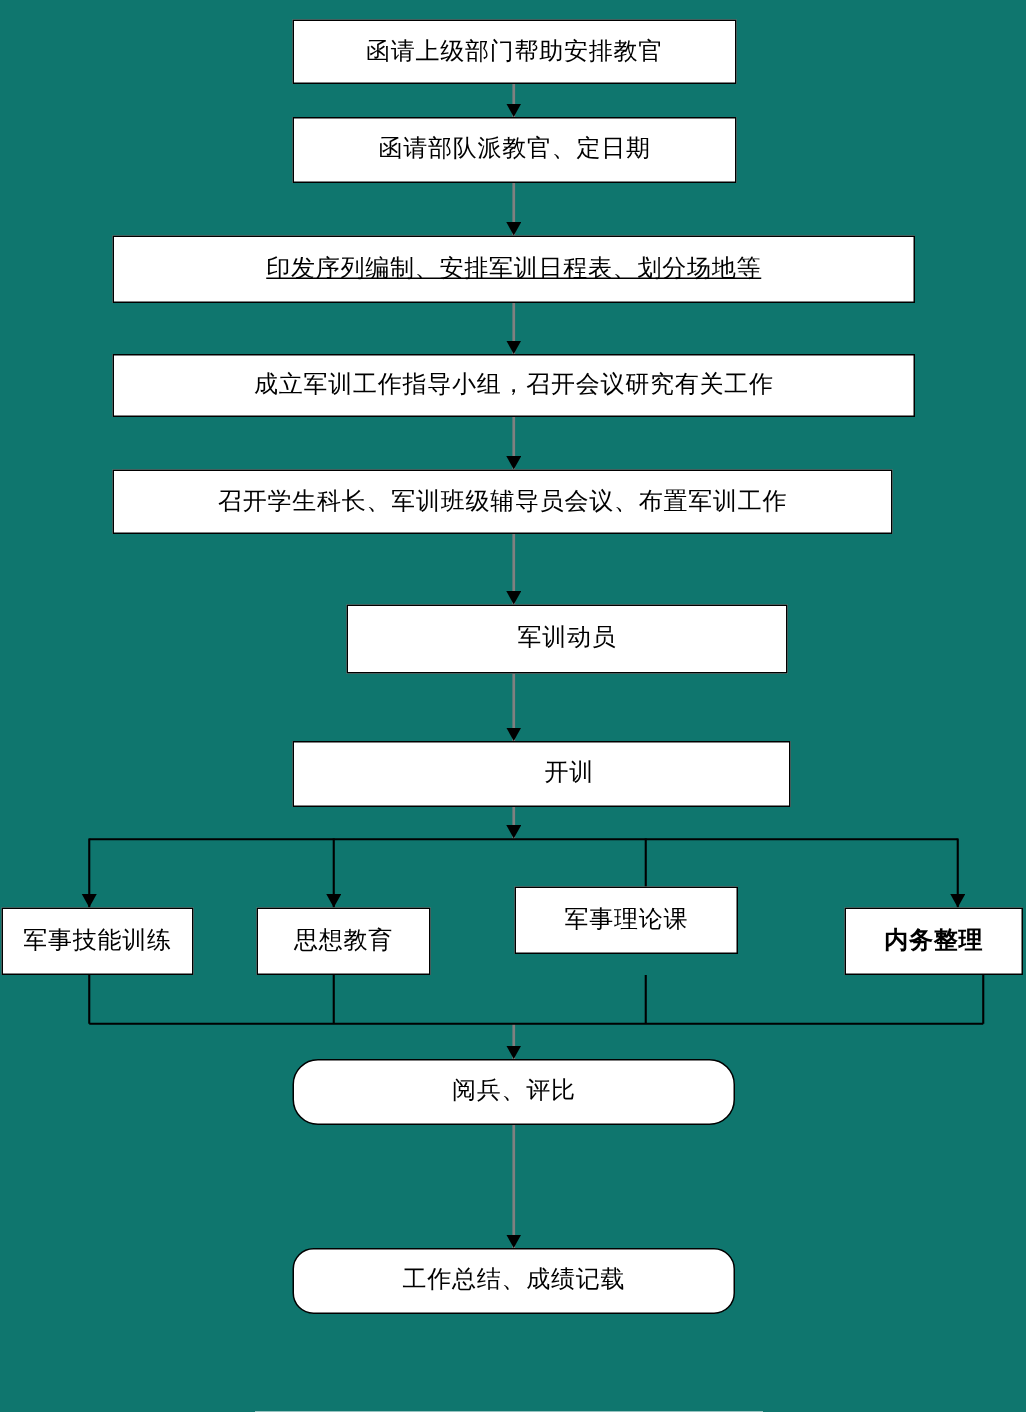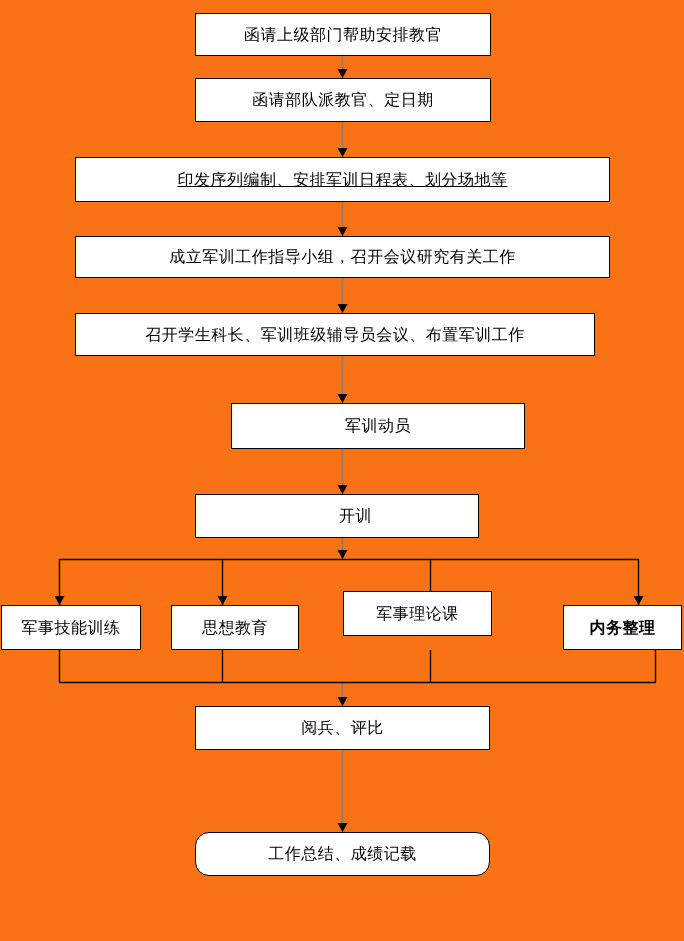--- a/index.html
+++ b/index.html
@@ -1,19 +1,19 @@
 <!DOCTYPE html>
 <html><head>
 <meta charset="utf-8">
 <style>
   html,body{margin:0;padding:0;background:#ffffff;}
   .canvas{
     position:relative;
     width:684px;height:941px;
-    background:#f97316;
+    background:#0f766e;
     font-family:"Liberation Sans","DejaVu Sans",sans-serif;
     overflow:hidden;
   }
   .wires{position:absolute;left:0;top:0;width:684px;height:941px;}
   .node{
     position:absolute;
     box-sizing:border-box;
     border:1.5px solid #000000;
     background:#ffffff;
     display:flex;align-items:center;justify-content:center;
@@ -21,26 +21,26 @@
     font-size:16px;color:#000000;
     line-height:1.2;
     letter-spacing:0.5px;
   }
   .n1 {left:195px;top:13px; width:296px;height:43px;}
   .n2 {left:195px;top:78px; width:296px;height:44px;}
   .n3 {left:75px; top:157px;width:535px;height:45px;text-decoration:underline;}
   .n4 {left:75px; top:236px;width:535px;height:42px;text-align:right;}
   .n5 {left:75px; top:313px;width:520px;height:43px;}
   .n6 {left:195px;top:403px;width:294px;height:46px;margin-left:36px;}
-  .n7 {left:195px;top:494px;width:284px;height:44px;padding-left:37px;}
-  .n8 {left:1px;  top:605px;width:140px;height:45px;}
-  .n9 {left:171px;top:605px;width:128px;height:45px;}
+  .n7 {left:195px;top:494px;width:332px;height:44px;padding-left:37px;}
+  .n8 {left:1px;  top:605px;width:128px;height:45px;}
+  .n9 {left:171px;top:605px;width:116px;height:45px;}
   .n10{left:343px;top:591px;width:149px;height:45px;}
   .n11{left:563px;top:605px;width:119px;height:45px;font-weight:bold;}
-  .n12{left:195px;top:706px;width:295px;height:44px;}
+  .n12{left:195px;top:706px;width:295px;height:44px;border-radius:17px;}
   .n13{left:195px;top:832px;width:295px;height:44px;border-radius:14px;}
 </style>
 </head>
 <body>
 
 <div class="canvas">
 
   <svg class="wires" viewBox="0 0 684 941" xmlns="http://www.w3.org/2000/svg">
     <defs>
       <marker id="mhead" markerUnits="userSpaceOnUse" markerWidth="10" markerHeight="12" refX="9" refY="5" orient="auto">

